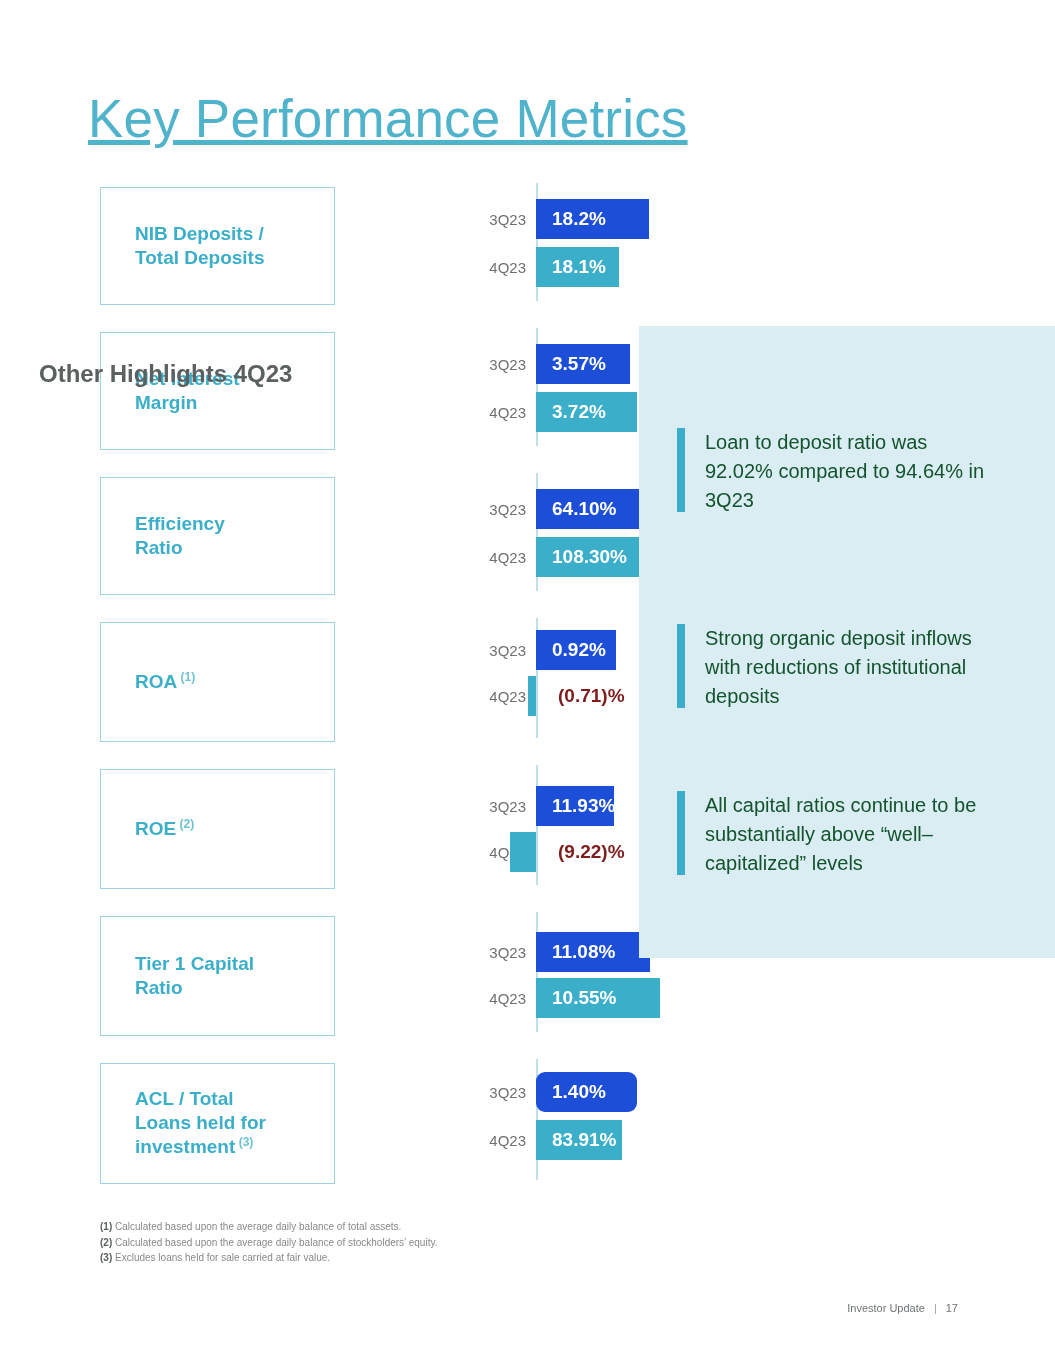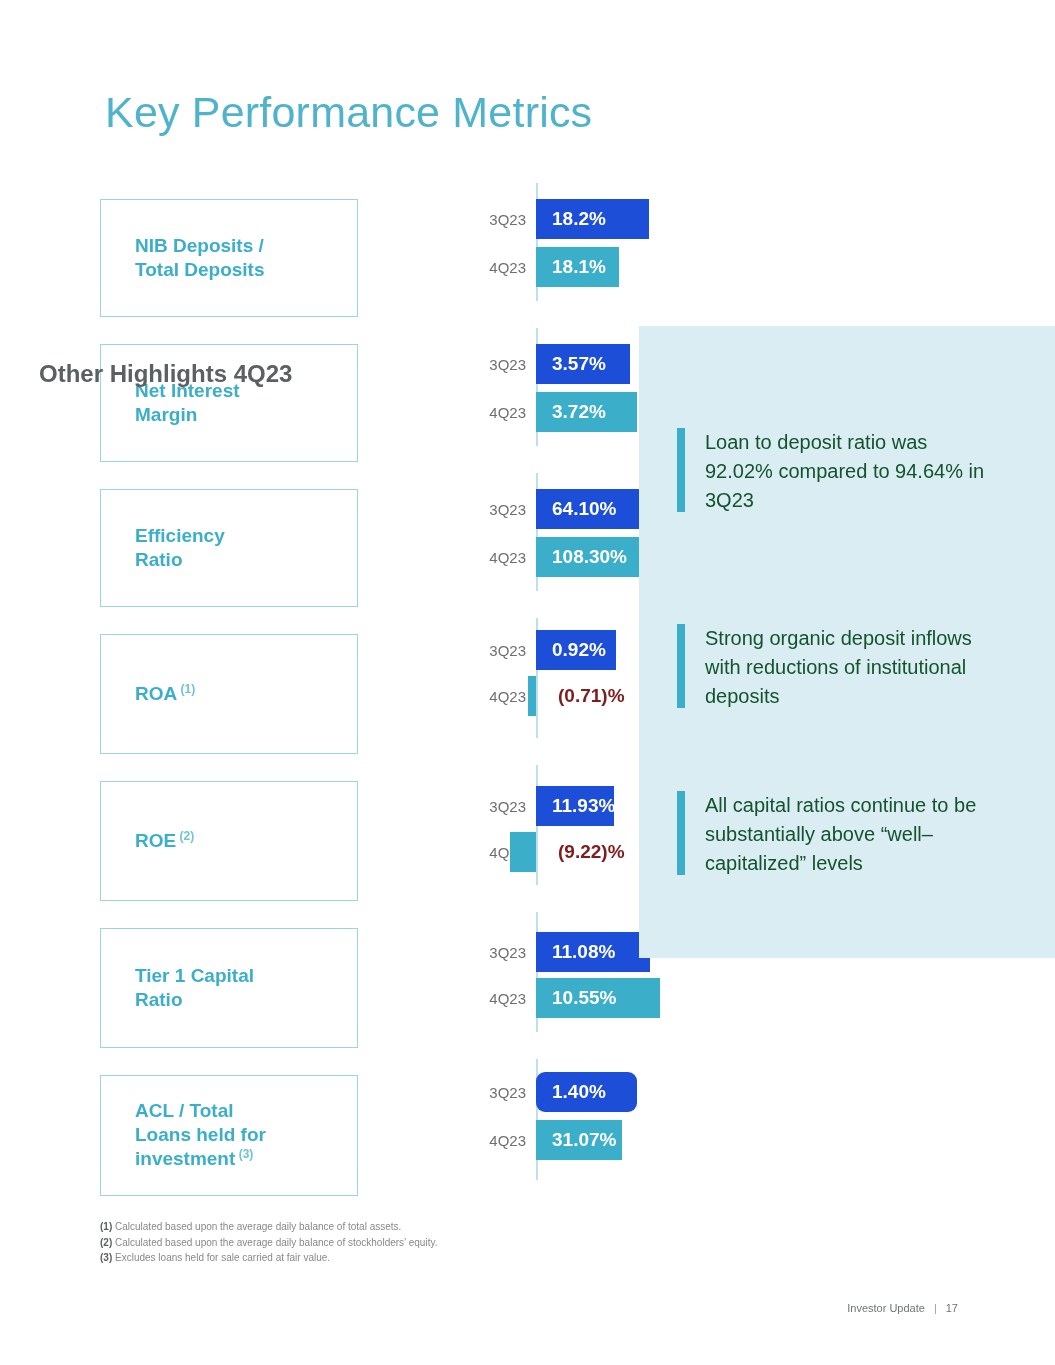--- a/index.html
+++ b/index.html
@@ -12,46 +12,47 @@
     background: #ffffff;
     font-family: "Liberation Sans", sans-serif;
     position: relative;
     overflow: hidden;
     -webkit-font-smoothing: antialiased;
   }
 
   
   .slide-title {
     position: absolute;
-    left: 105px;
+    left: 88px;
     top: 88px;
-    font-size: 43px;
+    font-size: 53px;
     font-weight: 400;
     color: #4FB3CC;
     letter-spacing: 0.2px;
     white-space: nowrap;
+    text-decoration: underline;
   }
 
   
   .metrics {
     position: absolute;
     left: 100px;
     top: 183px;
     width: 520px;
   }
   .metric-row {
     position: relative;
     width: 520px;
     margin-bottom: 13px;
   }
   .metric-label-box {
     position: absolute;
     left: 0;
-    top: 16px;
-    width: 258px;
+    top: 4px;
+    width: 235px;
     box-sizing: border-box;
     border: 1px solid #9ED3E0;
     background: #ffffff;
     display: flex;
     align-items: center;
     padding-left: 34px;
     padding-right: 8px;
   }
   .metric-label-text {
     font-size: 19px;
@@ -330,21 +331,21 @@
         <div class="axis-line"></div>
         <div class="bar-row" style="top: 13px; left: 156px;">
           <span class="q-label">3Q23</span>
           <div class="bar pos light" style="left: 0px; width: 101px; border-radius: 9px;">
             <span class="bar-value">1.40%</span>
           </div>
         </div>
         <div class="bar-row" style="top: 61px; left: 156px;">
           <span class="q-label">4Q23</span>
           <div class="bar pos dark" style="left: 0px; width: 86px;">
-            <span class="bar-value">31.07%</span>
+            <span class="bar-value">83.91%</span>
           </div>
         </div>
       </div>
     </div>
   </div>
 
 <div class="highlights"></div>
 <div class="highlights-title">Other Highlights 4Q23</div>
 <div id="bullets-root">
     <div class="bullet" style="top: 428px;">

